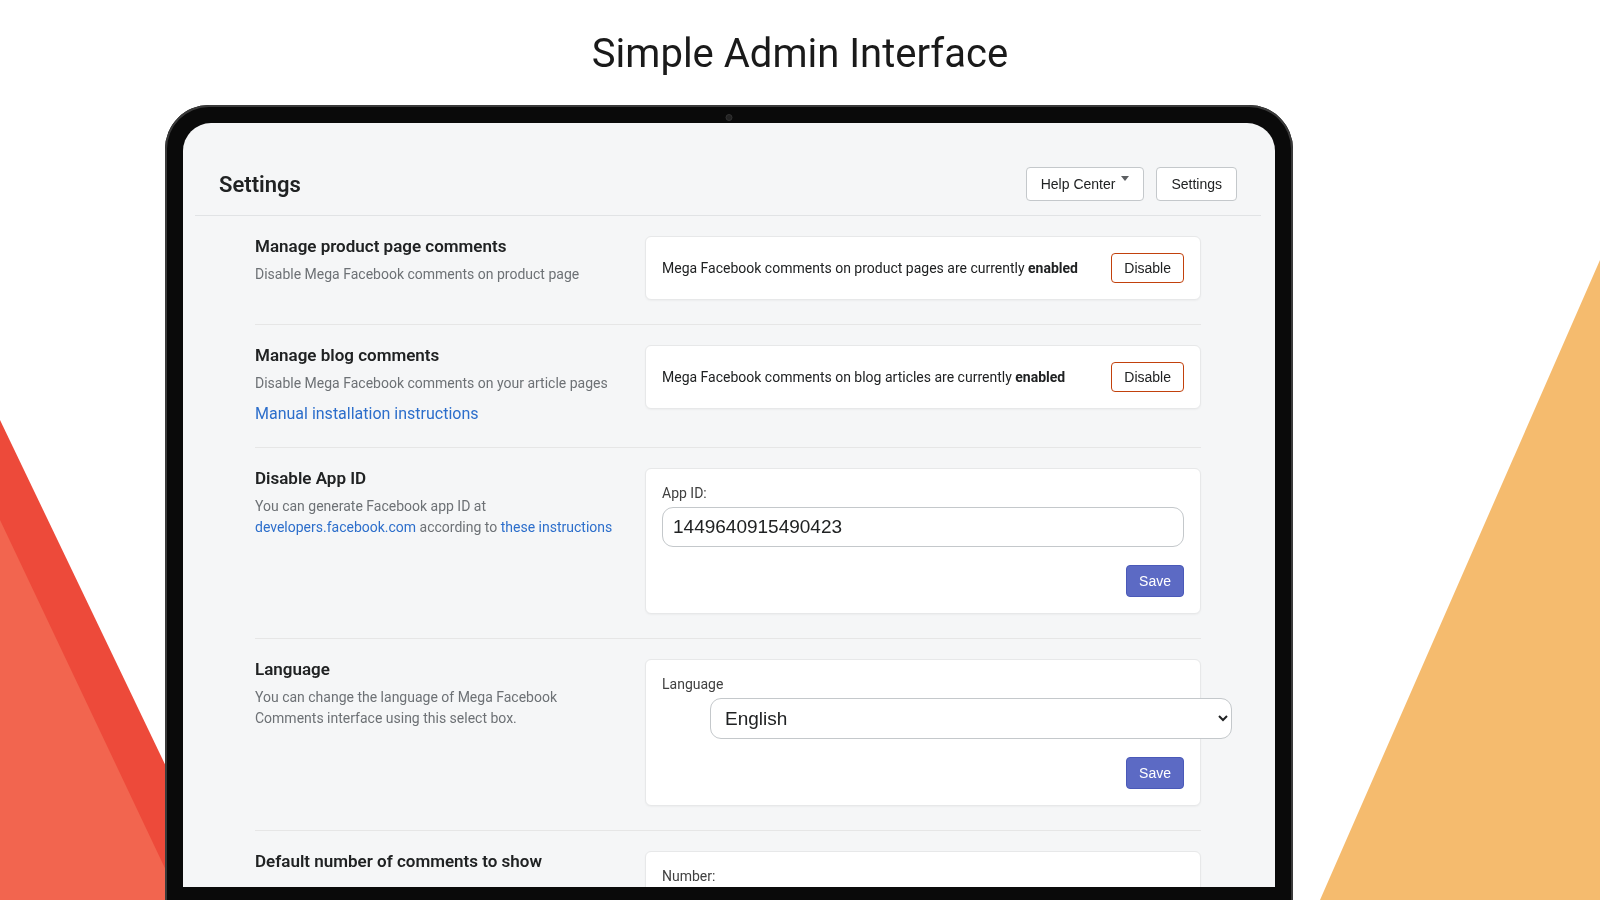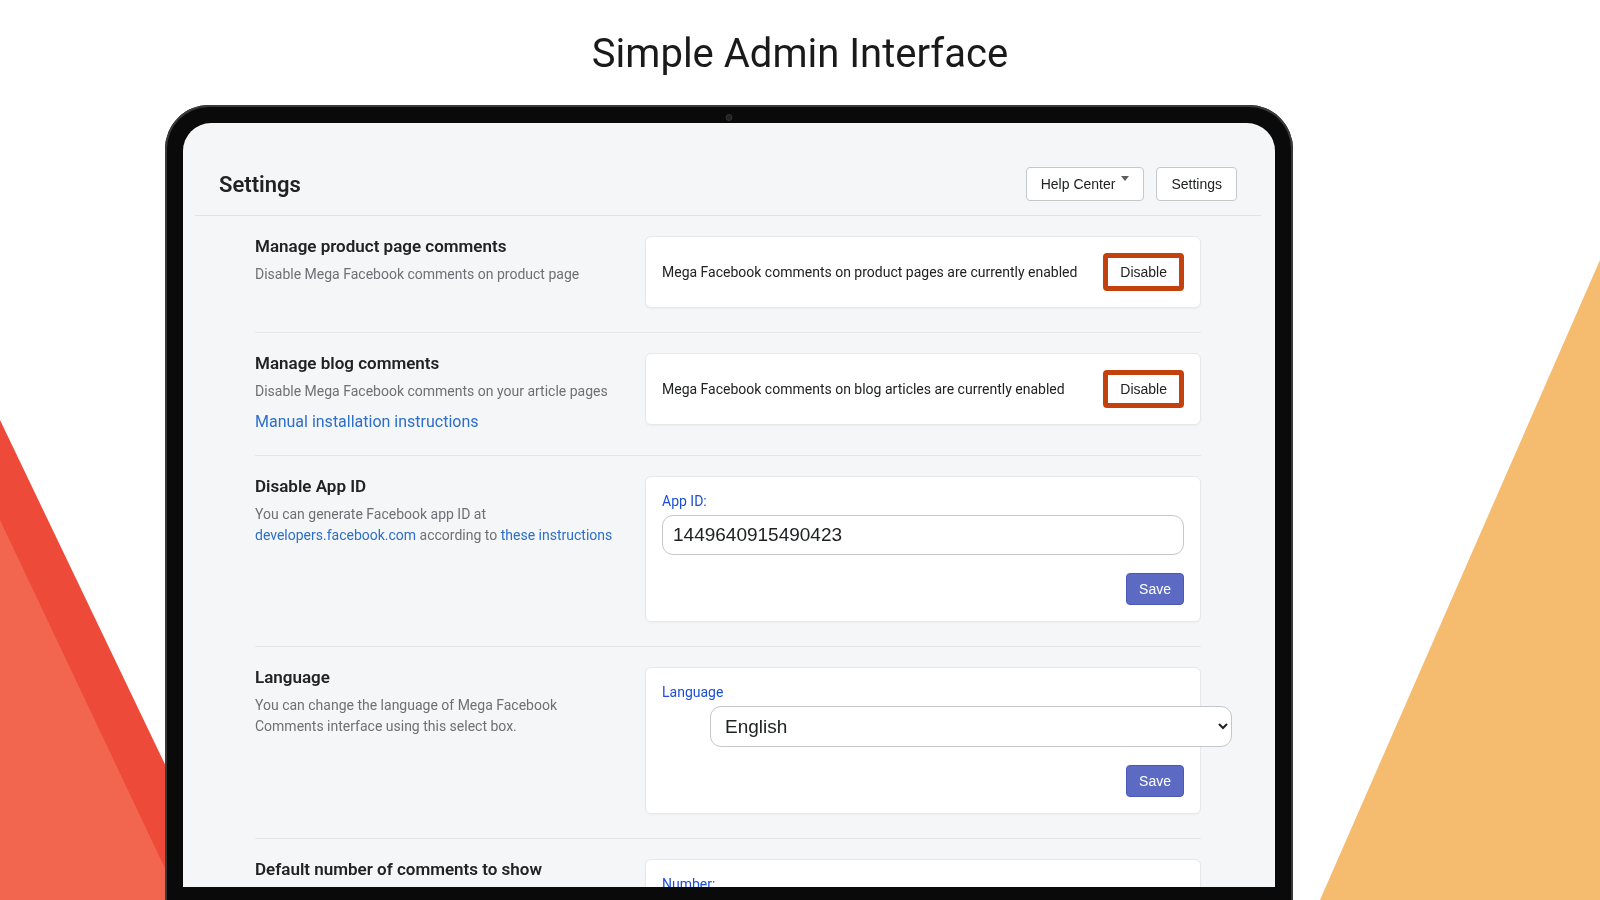--- a/index.html
+++ b/index.html
@@ -135,33 +135,33 @@
   padding: 16px;
   box-shadow: 0 1px 2px rgba(0,0,0,0.04);
 }
 .status-row {
   display: flex;
   align-items: center;
   justify-content: space-between;
   gap: 12px;
 }
 .status-text { font-size: 14px; color: #202223; }
-.status-text b { font-weight: 400; text-align: right; }
+.status-text b { font-weight: 700; text-align: right; }
 .small-btn {
   background: #fff;
-  border: 5px solid #c2410c;
+  border: 1px solid #c2410c;
   border-radius: 4px;
   padding: 6px 12px;
   font-size: 14px;
   color: #202223;
   cursor: pointer;
 }
 .field-label {
   font-size: 14px;
-  color: #1d4ed8;
+  color: #404040;
   margin-bottom: 6px;
   display: block;
 }
 .text-input, .select {
   width: 100%;
   border: 1px solid #c4c8cb;
   border-radius: 11px;
   padding: 8px 10px;
   font-size: 19px;
   color: #202223;

